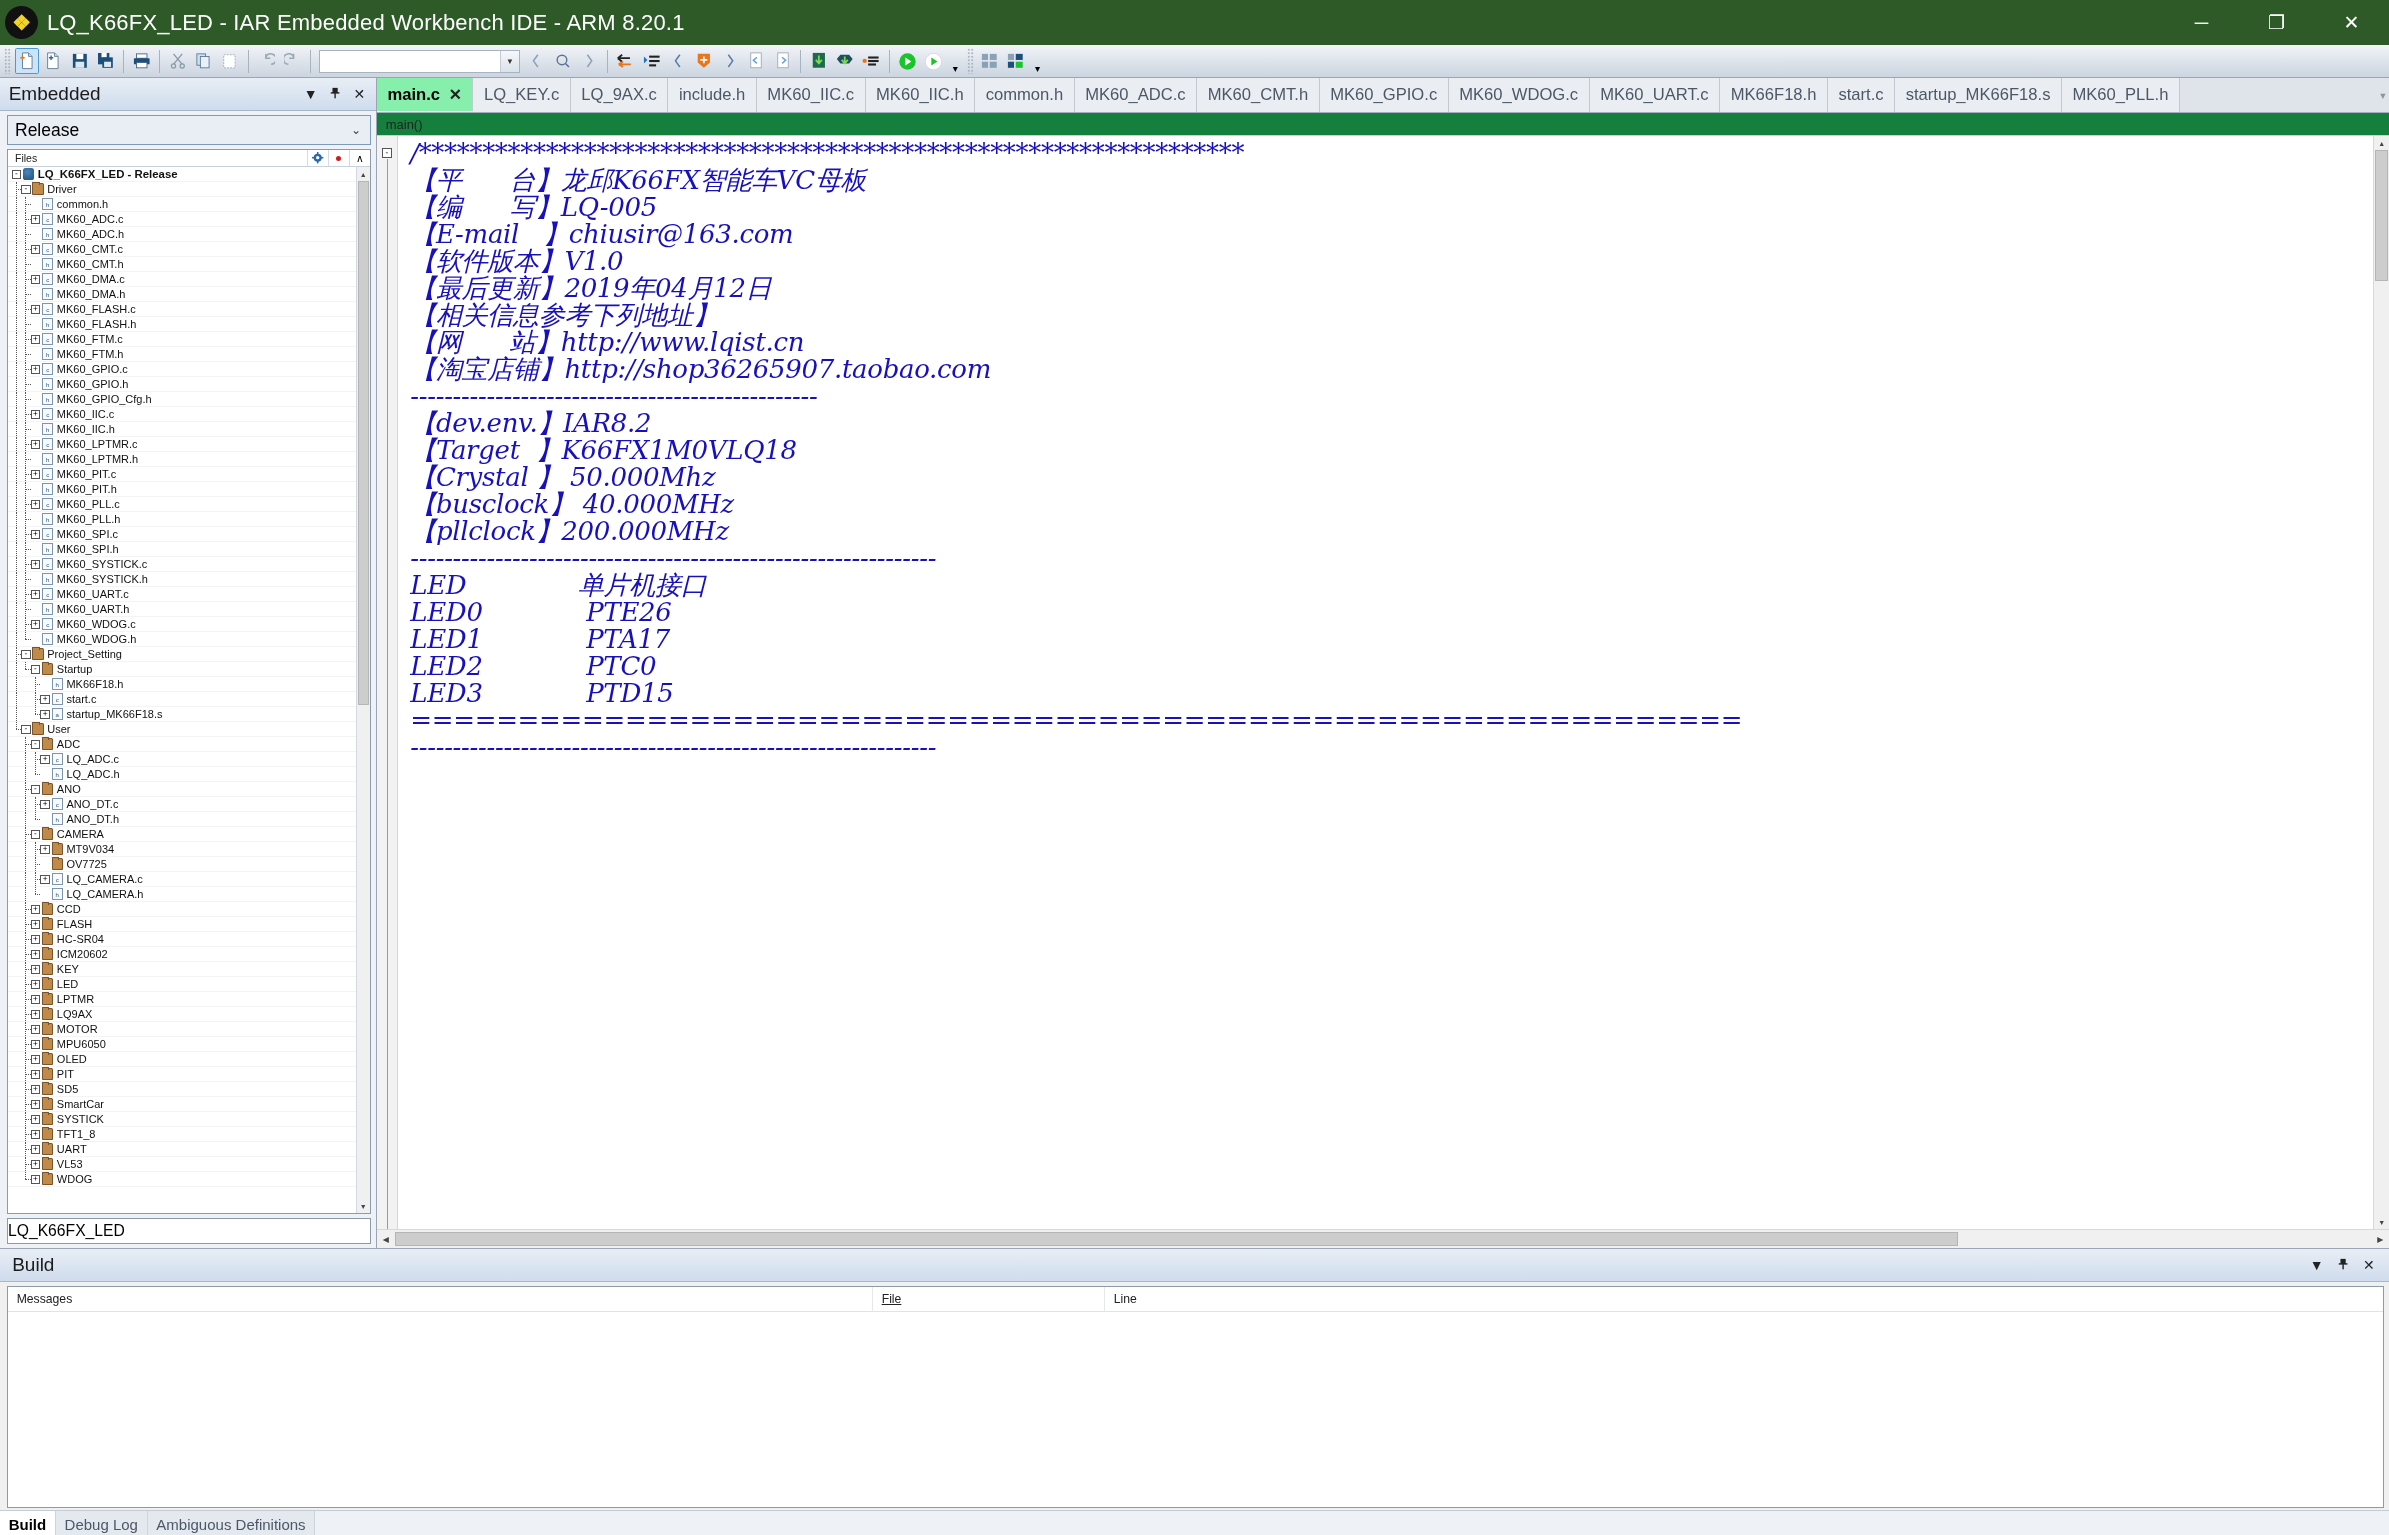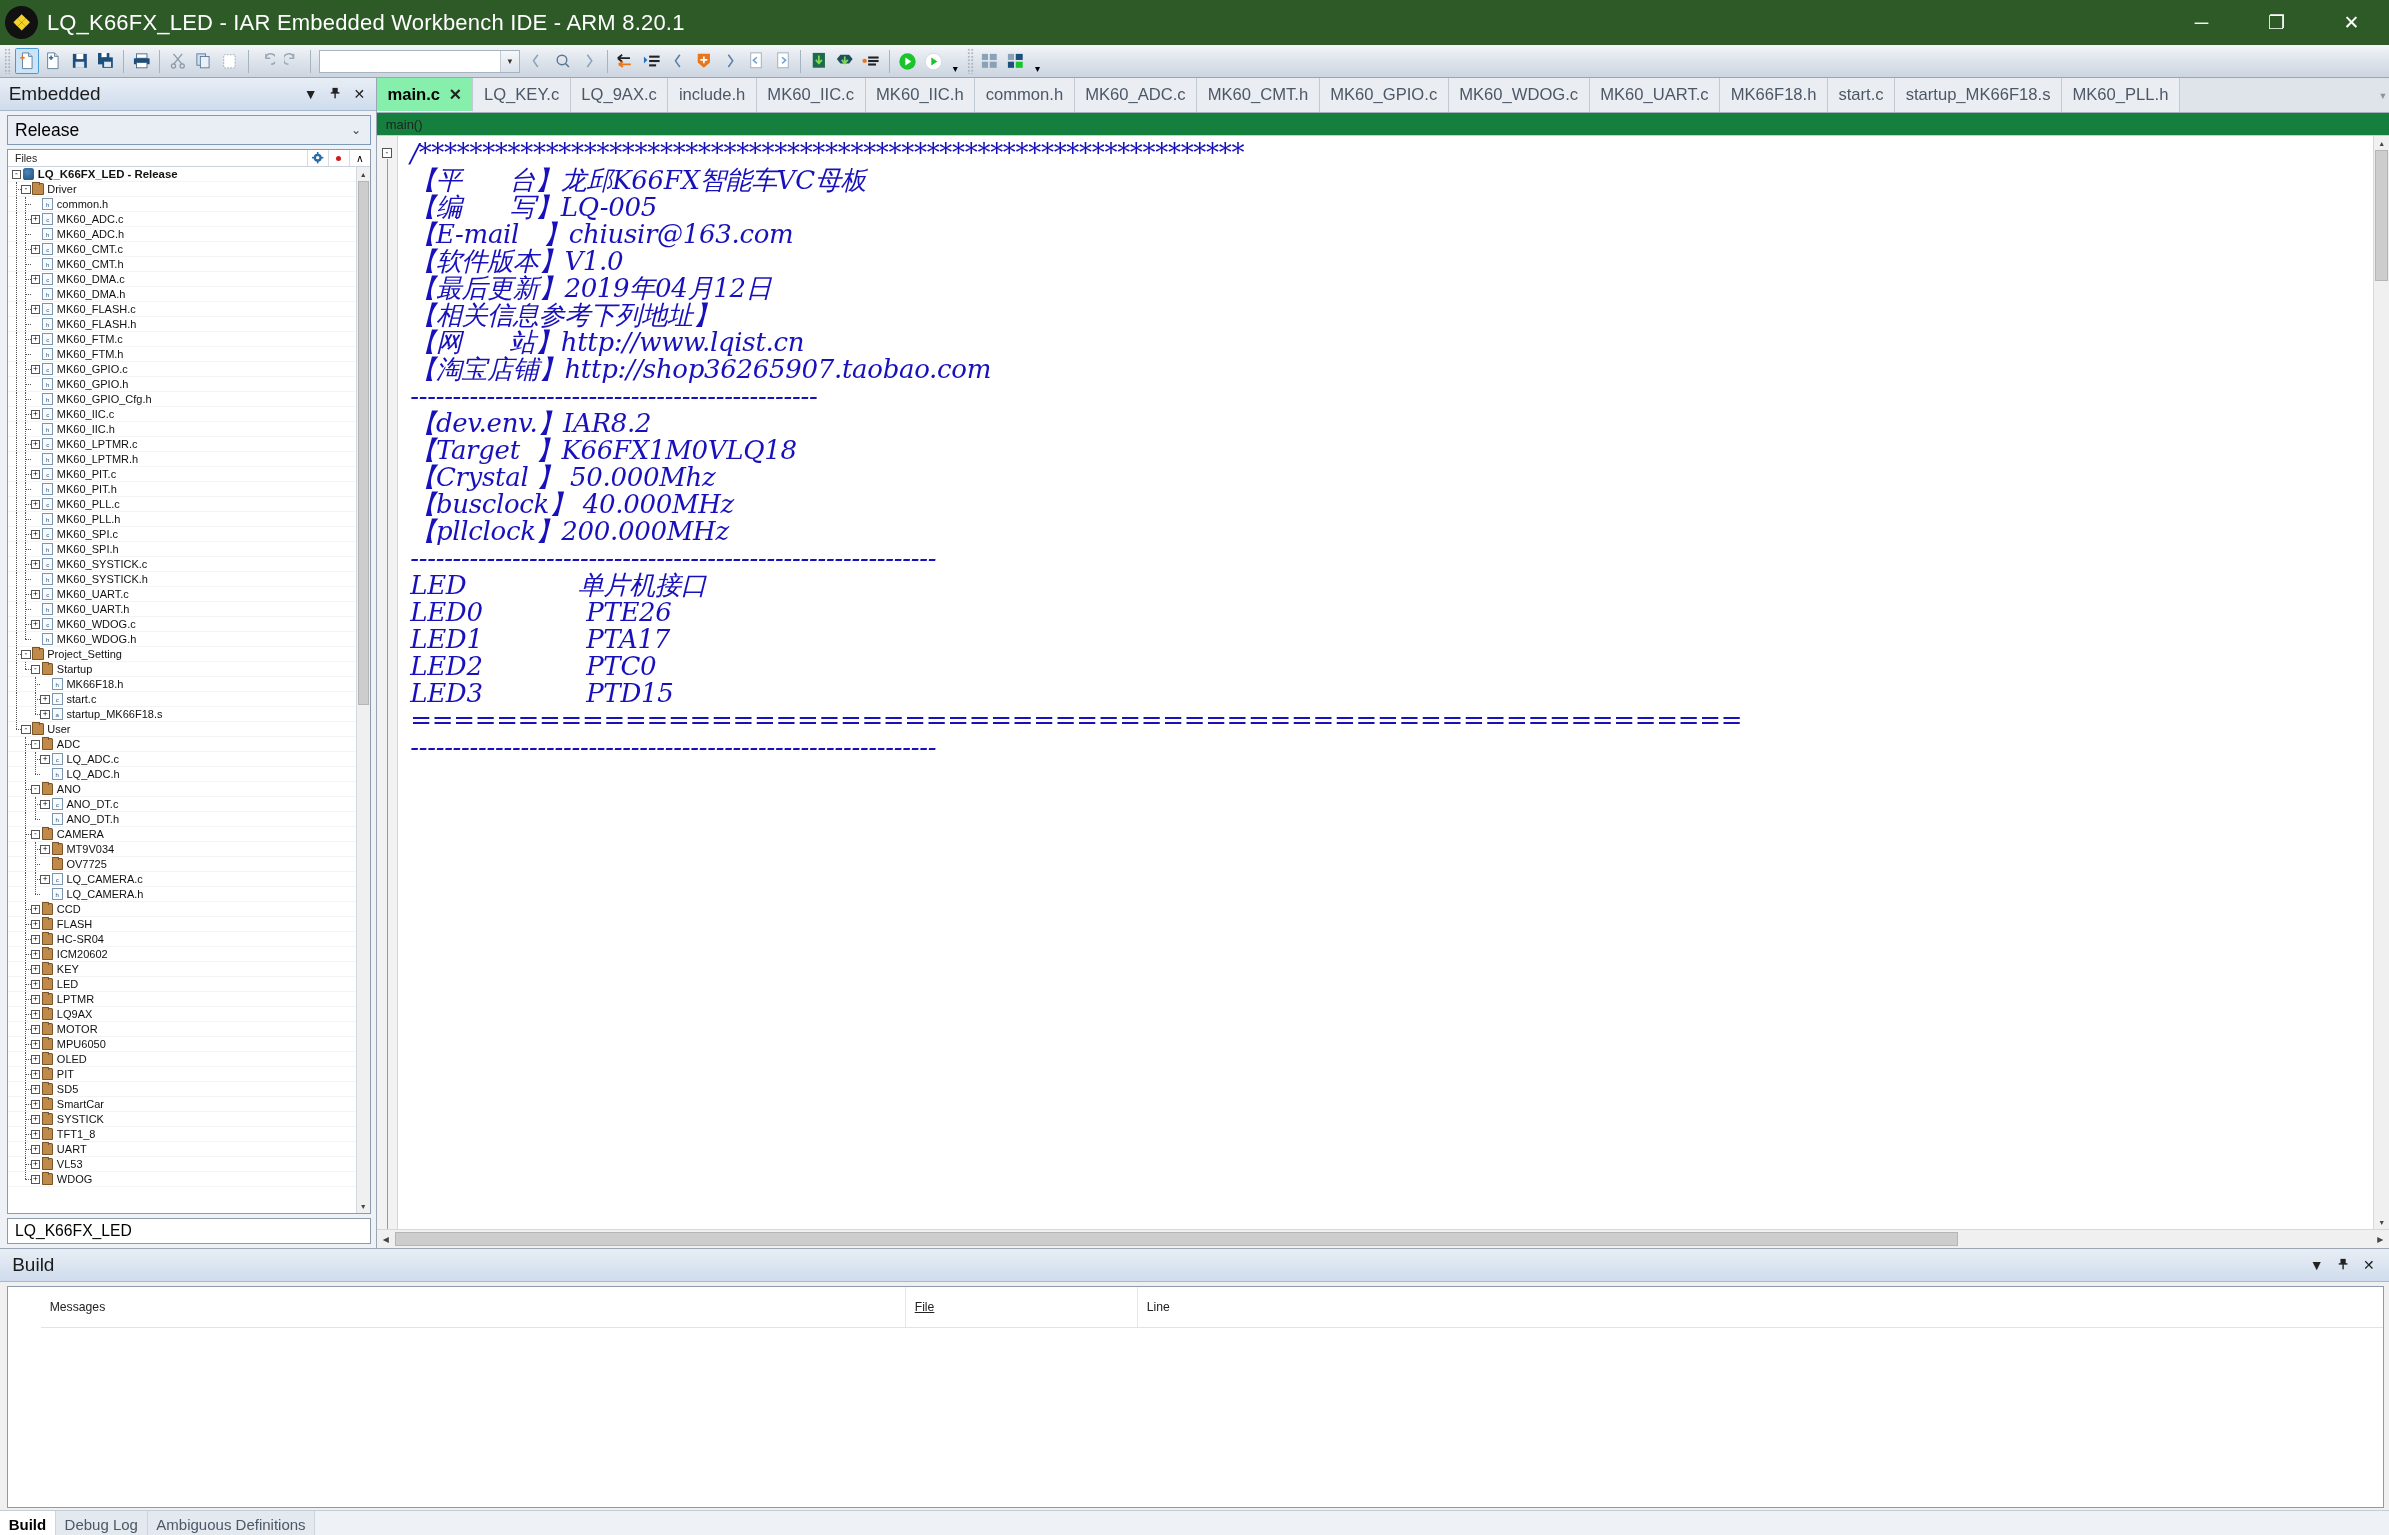--- a/index.html
+++ b/index.html
@@ -270,21 +270,20 @@
     position: absolute; left: 0.9px; right: 0.9px;
     background: #cdcdcd;
     border: 0.9px solid #b5b5b5;
   }
   #ws-footer {
     height: 26px;
     margin: 3.5px 5.2px 4.4px 7px;
     background: #fff;
     border: 0.9px solid #8c9aaa;
     display: flex; align-items: center;
-    padding-left: 7px;
     font-size: 15.7px;
     color: #000;
   }
 
   
   #editor-area {
     flex: 1;
     display: flex;
     flex-direction: column;
     min-width: 0;
@@ -430,27 +429,26 @@
   #build-body {
     flex: 1;
     margin: 3.5px 5.2px 1.7px 7px;
     background: #fff;
     border: 0.9px solid #8c9aaa;
     display: flex;
     flex-direction: column;
     overflow: hidden;
   }
   #build-cols {
-    height: 41px;
+    height: 25px;
     display: flex;
     align-items: center;
     border-bottom: 0.9px solid #dfe4ea;
     font-size: 12.2px;
     color: #222;
-    margin-left: 33px;
   }
   #build-cols .bc {
     height: 100%;
     display: flex; align-items: center;
     border-right: 0.9px solid #e4e8ed;
     padding-left: 8.7px;
   }
   #build-cols .bc.msg { width: 865px; }
   #build-cols .bc.file { width: 232px; text-decoration: underline; }
   #build-cols .bc.line { flex: 1; border-right: none; }

